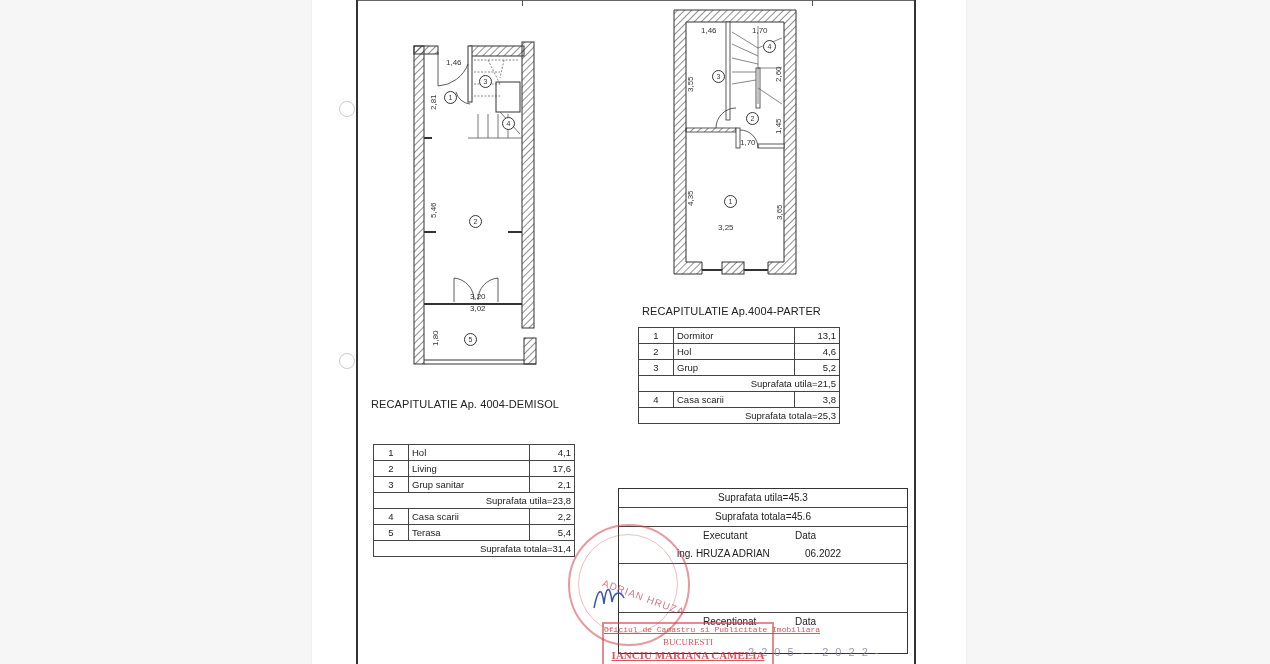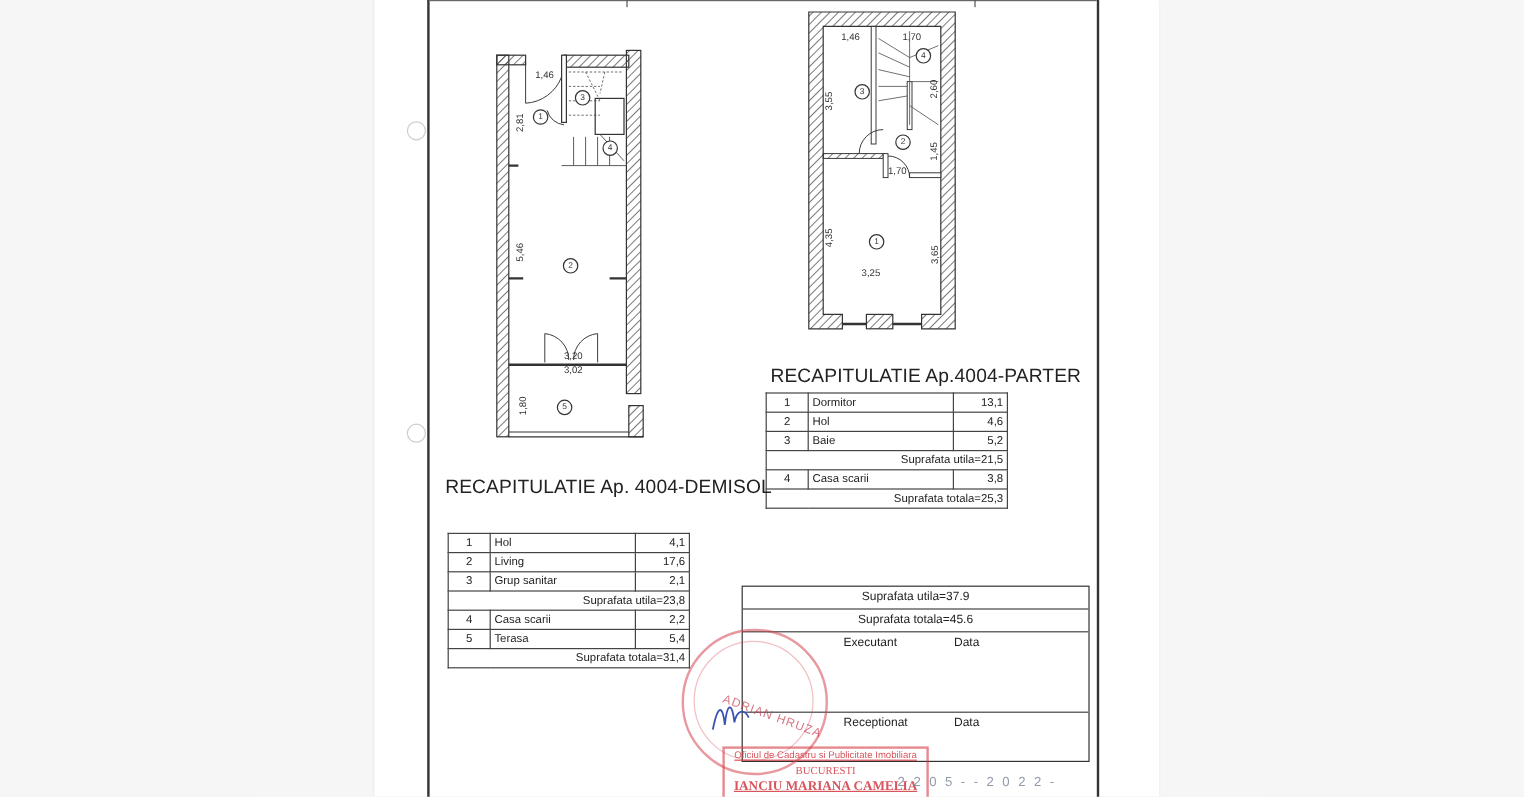--- a/index.html
+++ b/index.html
@@ -6,38 +6,38 @@
   body{width:1270px;height:664px;background:#f6f6f6;position:relative;overflow:hidden;font-family:"Liberation Sans",sans-serif;color:#222;}
   .page{position:absolute;left:312px;top:0;width:654px;height:664px;background:#ffffff;box-shadow:0 0 2px rgba(0,0,0,0.08);}
   .frame{position:absolute;left:44px;top:-2px;width:556px;height:680px;border-left:2px solid #333;border-right:2px solid #333;}
   .frame-top{position:absolute;left:46px;top:0;width:556px;height:1px;border-top:1px solid #666;}
   .frame-tick{position:absolute;top:0;width:1px;height:6px;background:#555;}
   .punch{position:absolute;width:14px;height:14px;border-radius:50%;border:1px solid #ccc;background:#fff;}
   .plan{position:absolute;}
   .lbl{position:absolute;font-size:8px;color:#333;white-space:nowrap;}
   .lbl.v{transform:rotate(-90deg);transform-origin:left top;}
   .roomnum{position:absolute;width:11px;height:11px;border:1px solid #333;border-radius:50%;font-size:7px;line-height:11px;text-align:center;color:#333;background:#fff;}
-  .recap-title{position:absolute;font-size:16px;color:#222;white-space:nowrap;letter-spacing:0.1px;}
+  .recap-title{position:absolute;font-size:11px;color:#222;white-space:nowrap;letter-spacing:0.1px;}
   table.recap{position:absolute;border-collapse:collapse;font-size:9.5px;color:#222;}
   table.recap td{border:1px solid #444;padding:0 3px;height:15px;line-height:14px;}
   table.recap td.nr{text-align:center;width:28px;}
   table.recap td.val{text-align:right;width:38px;}
   table.recap td.span{text-align:right;}
   table.recap tr.hdr td{height:30px;vertical-align:top;border-bottom:2px solid #444;}
   .hdr-cell{position:relative;height:30px;}
   .hdr-cell span{position:absolute;font-size:9px;}
   .summary{position:absolute;left:306px;top:488px;width:288px;border:1px solid #333;font-size:10px;color:#222;}
   .summary .row{height:18px;line-height:18px;border-bottom:1px solid #444;text-align:center;position:relative;}
   .summary .row.tall{height:48px;}
   .summary .row .l{position:absolute;left:84px;}
   .summary .row .r{position:absolute;left:176px;}
   .stamp{position:absolute;left:256px;top:524px;width:118px;height:118px;border-radius:50%;border:2px solid rgba(214,70,80,0.55);}
   .stamp-inner{position:absolute;left:8px;top:8px;width:98px;height:98px;border-radius:50%;border:1px solid rgba(214,70,80,0.35);}
   .stamp2{position:absolute;left:290px;top:622px;width:168px;height:44px;border:2px solid rgba(214,60,70,0.6);}
-  .stamp2 div{color:rgba(210,55,65,0.85);text-align:center;white-space:nowrap;}
+  .stamp2 div{color:rgba(210,55,65,0.85);text-align:center;white-space:nowrap;font-family:Liberation Mono, monospace;}
   .sig{position:absolute;left:278px;top:578px;}
   .handwrite{position:absolute;left:436px;top:646px;font-size:11px;color:rgba(120,130,150,0.8);letter-spacing:2px;}
 </style>
 </head>
 <body>
 
 <div class="page">
   <div class="frame"></div>
   <div class="frame-top"></div>
   <div class="frame-tick" style="left:210px"></div>
@@ -155,21 +155,21 @@
           <td>Dormitor</td>
           <td class="val">13,1</td>
         </tr>
     <tr>
           <td class="nr">2</td>
           <td>Hol</td>
           <td class="val">4,6</td>
         </tr>
     <tr>
           <td class="nr">3</td>
-          <td>Baie</td>
+          <td>Grup</td>
           <td class="val">5,2</td>
         </tr>
     <tr>
           <td colspan="3" class="span">Suprafata utila=21,5</td>
         </tr>
     <tr>
           <td class="nr">4</td>
           <td>Casa scarii</td>
           <td class="val">3,8</td>
         </tr>
@@ -210,25 +210,29 @@
           <td>Terasa</td>
           <td class="val">5,4</td>
         </tr>
     <tr>
           <td colspan="3" class="span">Suprafata totala=31,4</td>
         </tr>
   </tbody>
     </table>
 
   <div class="summary">
-    <div class="row">Suprafata utila=37.9</div>
+    <div class="row">Suprafata utila=45.3</div>
     <div class="row">Suprafata totala=45.6</div>
     <div class="row" style="border-bottom:none">
       <span class="l">Executant</span>
       <span class="r">Data</span>
+    </div>
+    <div class="row">
+      <span class="l" style="left:58px">ing. HRUZA ADRIAN</span>
+      <span class="r" style="left:186px">06.2022</span>
     </div>
     <div class="row tall"></div>
     <div class="row" style="border-bottom:none;height:40px">
       <span class="l">Receptionat</span>
       <span class="r">Data</span>
     </div>
   </div>
 
   <div class="stamp">
     <div class="stamp-inner"></div>

